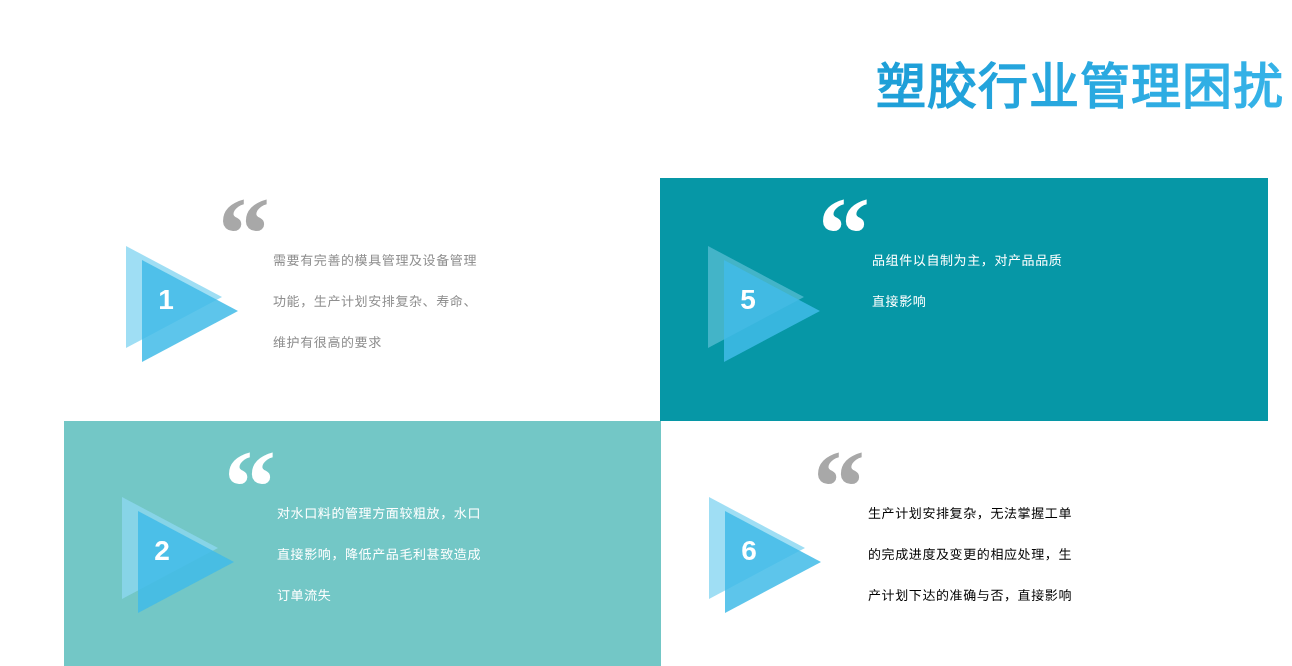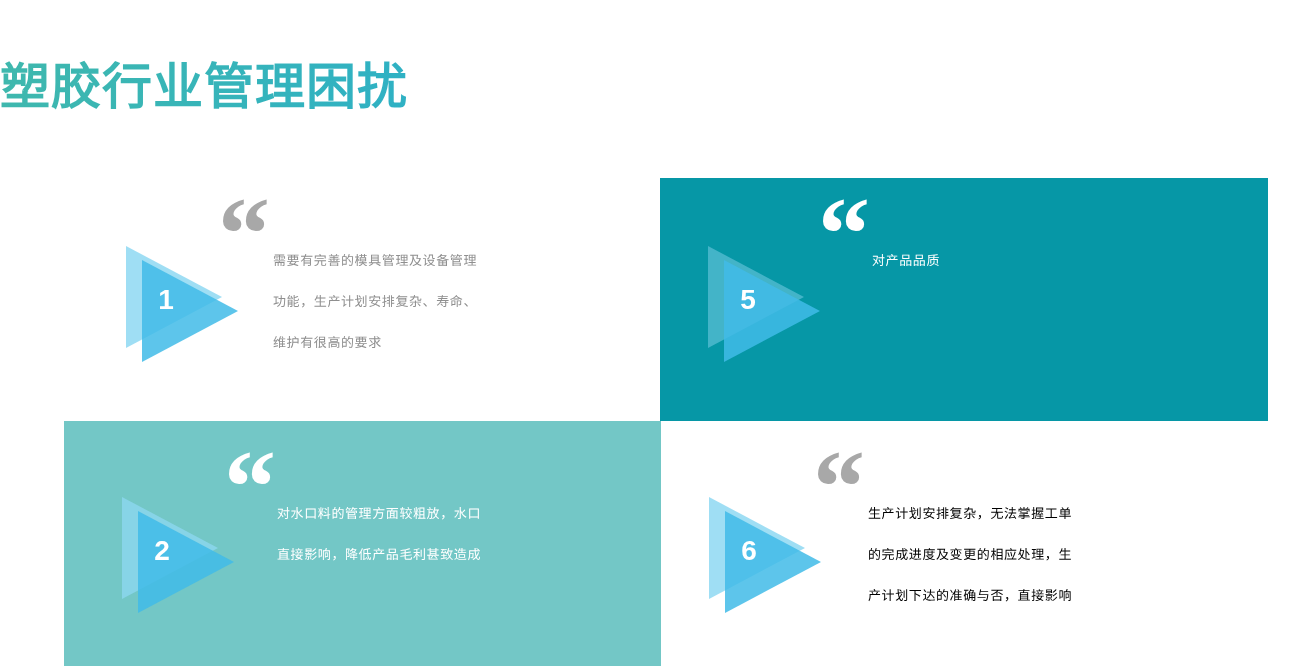--- a/index.html
+++ b/index.html
@@ -16,21 +16,21 @@
     font-family: "Liberation Sans", "DejaVu Sans", sans-serif;
     -webkit-font-smoothing: antialiased;
   }
 
   
   .page-title {
     position: absolute;
     left: 0;
     top: 22px;
     width: 1284px;
-    text-align: left;
+    text-align: right;
     font-size: 50px;
     line-height: 62px;
     font-weight: 700;
     letter-spacing: 1px;
     background-image: linear-gradient(100deg, #3fb8ad 0%, #2fb1c4 32%, #1e9fd8 70%, #36b3e8 100%);
     -webkit-background-clip: text;
     background-clip: text;
     color: transparent;
     -webkit-text-fill-color: transparent;
     white-space: nowrap;
@@ -129,36 +129,38 @@
 <section class="panel" id="panel-5">
   <div class="arrow-badge">
     <svg viewBox="0 0 124 124" xmlns="http://www.w3.org/2000/svg" aria-hidden="true">
       <polygon points="8,6 8,108 104,57" fill="#8ed8f2" opacity="0.45"></polygon>
       <polygon points="24,20 24,122 120,71" fill="#41bbe8" opacity="0.85"></polygon>
     </svg>
     <span class="arrow-num">5</span>
   </div>
   <span class="quote-mark">“</span>
   <div class="panel-text">
-    <span class="line">对产品品质</span>
+    <span class="line">品组件以自制为主，对产品品质</span>
+    <span class="line">直接影响</span>
   </div>
 </section>
 
 <section class="panel" id="panel-2">
   <div class="arrow-badge">
     <svg viewBox="0 0 124 124" xmlns="http://www.w3.org/2000/svg" aria-hidden="true">
       <polygon points="8,6 8,108 104,57" fill="#8ed8f2" opacity="0.75"></polygon>
       <polygon points="24,20 24,122 120,71" fill="#41bbe8" opacity="0.85"></polygon>
     </svg>
     <span class="arrow-num">2</span>
   </div>
   <span class="quote-mark">“</span>
   <div class="panel-text">
     <span class="line">对水口料的管理方面较粗放，水口</span>
     <span class="line">直接影响，降低产品毛利甚致造成</span>
+    <span class="line">订单流失</span>
   </div>
 </section>
 
 <section class="panel" id="panel-6">
   <div class="arrow-badge">
     <svg viewBox="0 0 124 124" xmlns="http://www.w3.org/2000/svg" aria-hidden="true">
       <polygon points="8,6 8,108 104,57" fill="#8ed8f2" opacity="0.85"></polygon>
       <polygon points="24,20 24,122 120,71" fill="#41bbe8" opacity="0.85"></polygon>
     </svg>
     <span class="arrow-num">6</span>

